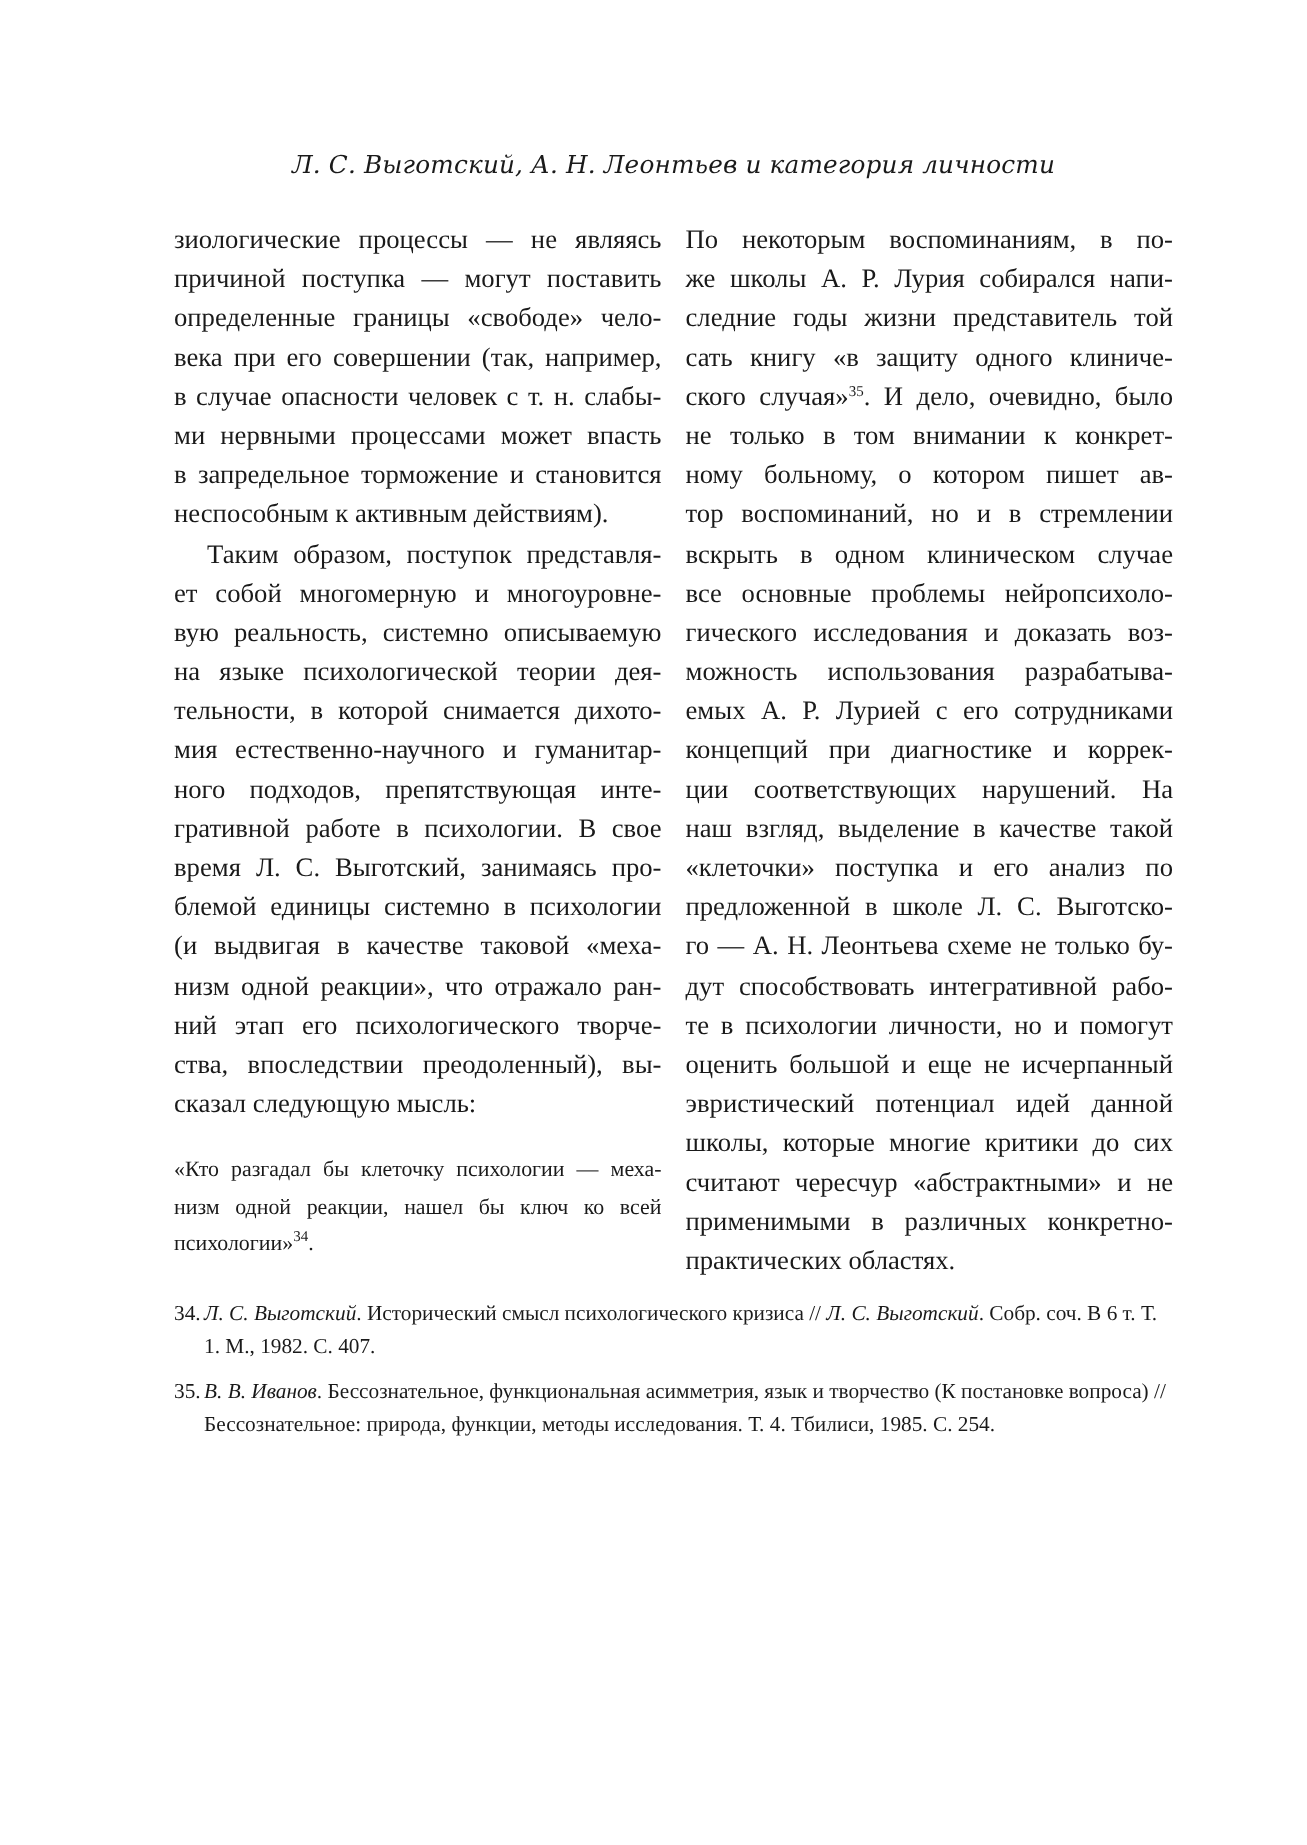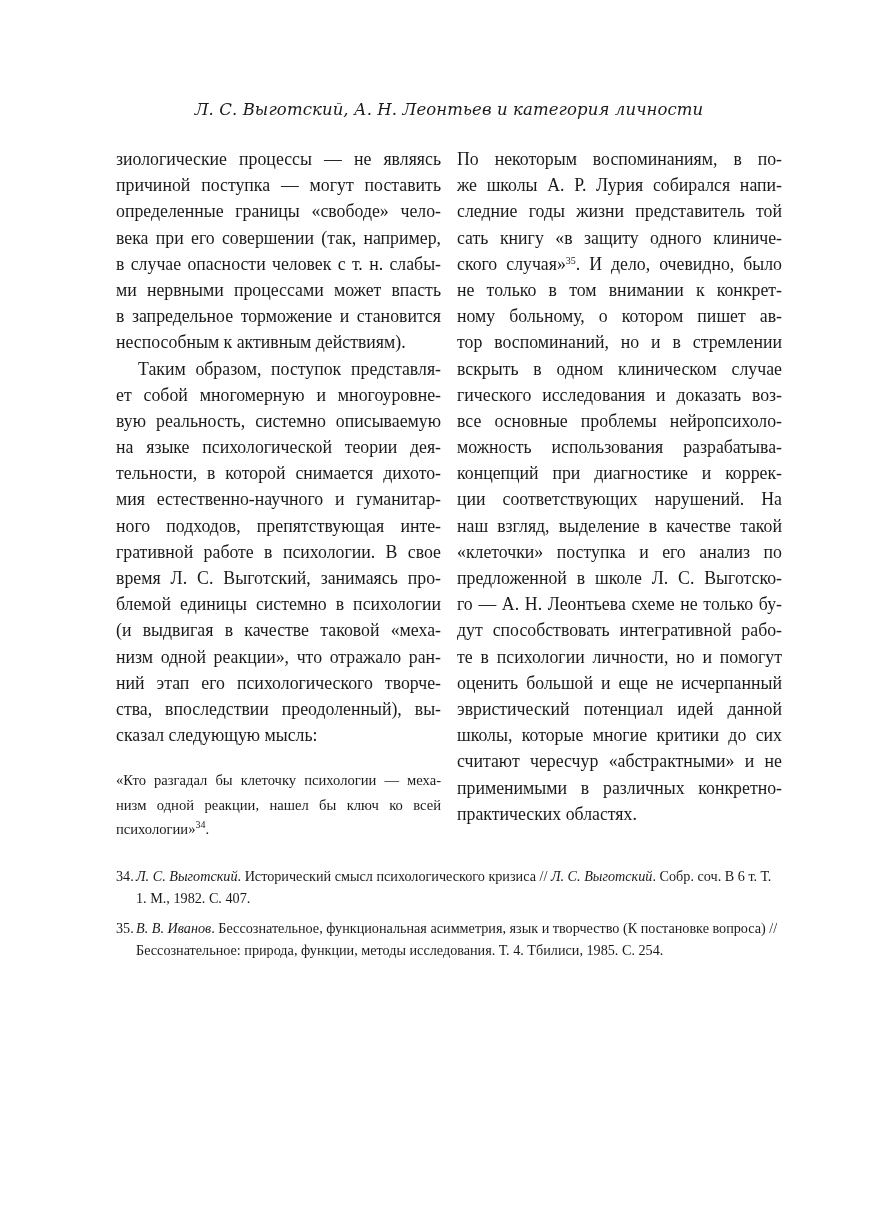--- a/index.html
+++ b/index.html
@@ -78,23 +78,24 @@
   <div class="col col-right">
     <span class="line">По некоторым воспоминаниям, в по-</span>
     <span class="line">же школы А. Р. Лурия собирался напи-</span>
     <span class="line">следние годы жизни представитель той</span>
     <span class="line">сать книгу «в защиту одного клиниче-</span>
     <span class="line"><span>ского случая»</span><sup>35</sup><span>. И дело, очевидно, было</span></span>
     <span class="line">не только в том внимании к конкрет-</span>
     <span class="line">ному больному, о котором пишет ав-</span>
     <span class="line">тор воспоминаний, но и в стремлении</span>
     <span class="line">вскрыть в одном клиническом случае</span>
+    <span class="line">все основные проблемы нейропсихоло-</span>
     <span class="line">гического исследования и доказать воз-</span>
-    <span class="line">все основные проблемы нейропсихоло-</span>
     <span class="line">можность использования разрабатыва-</span>
+    <span class="line">емых А. Р. Лурией с его сотрудниками</span>
     <span class="line">концепций при диагностике и коррек-</span>
     <span class="line">ции соответствующих нарушений. На</span>
     <span class="line">наш взгляд, выделение в качестве такой</span>
     <span class="line">«клеточки» поступка и его анализ по</span>
     <span class="line">предложенной в школе Л. С. Выготско-</span>
     <span class="line">го — А. Н. Леонтьева схеме не только бу-</span>
     <span class="line">дут способствовать интегративной рабо-</span>
     <span class="line">те в психологии личности, но и помогут</span>
     <span class="line">оценить большой и еще не исчерпанный</span>
     <span class="line">эвристический потенциал идей данной</span>

